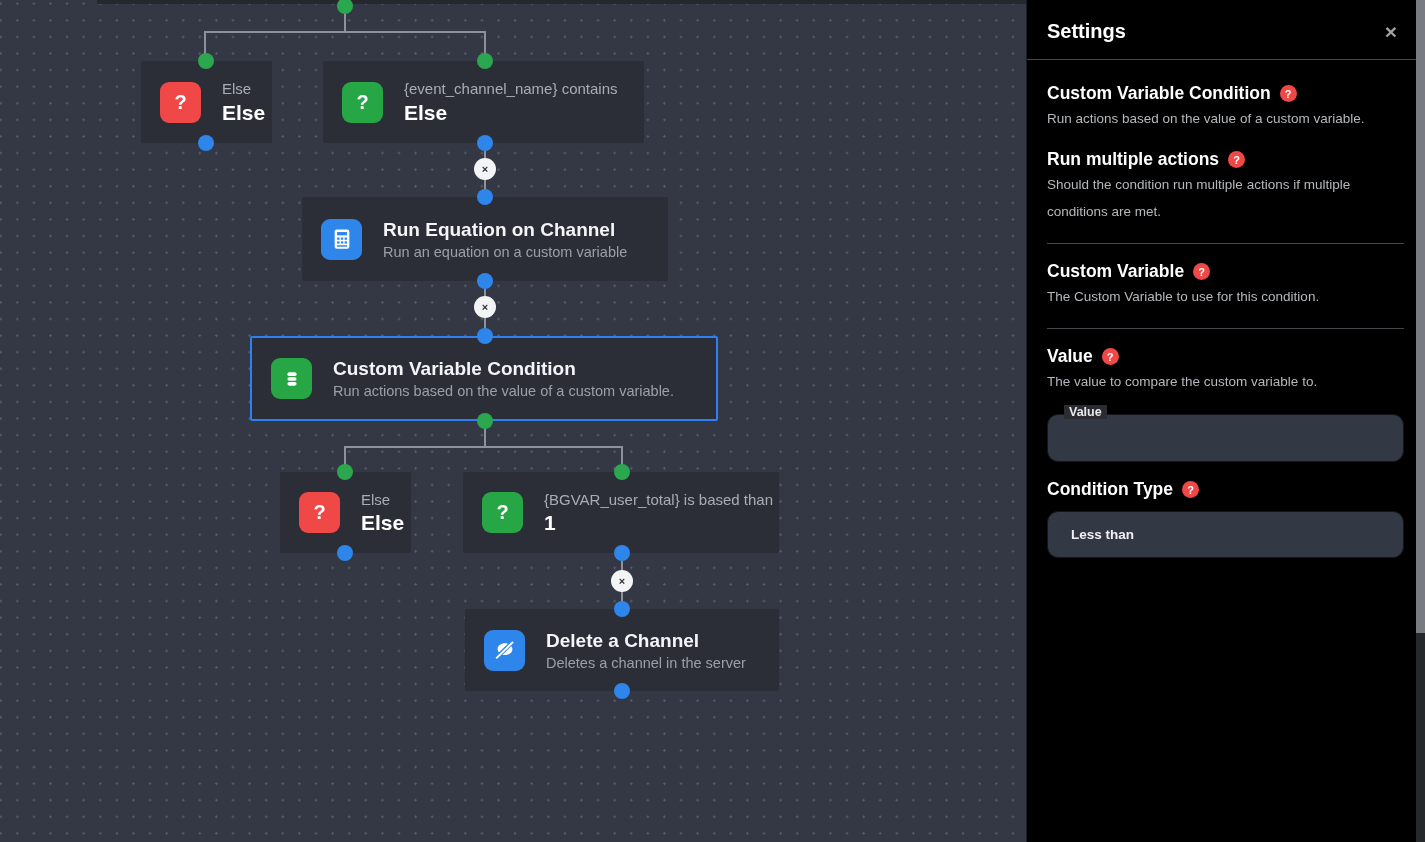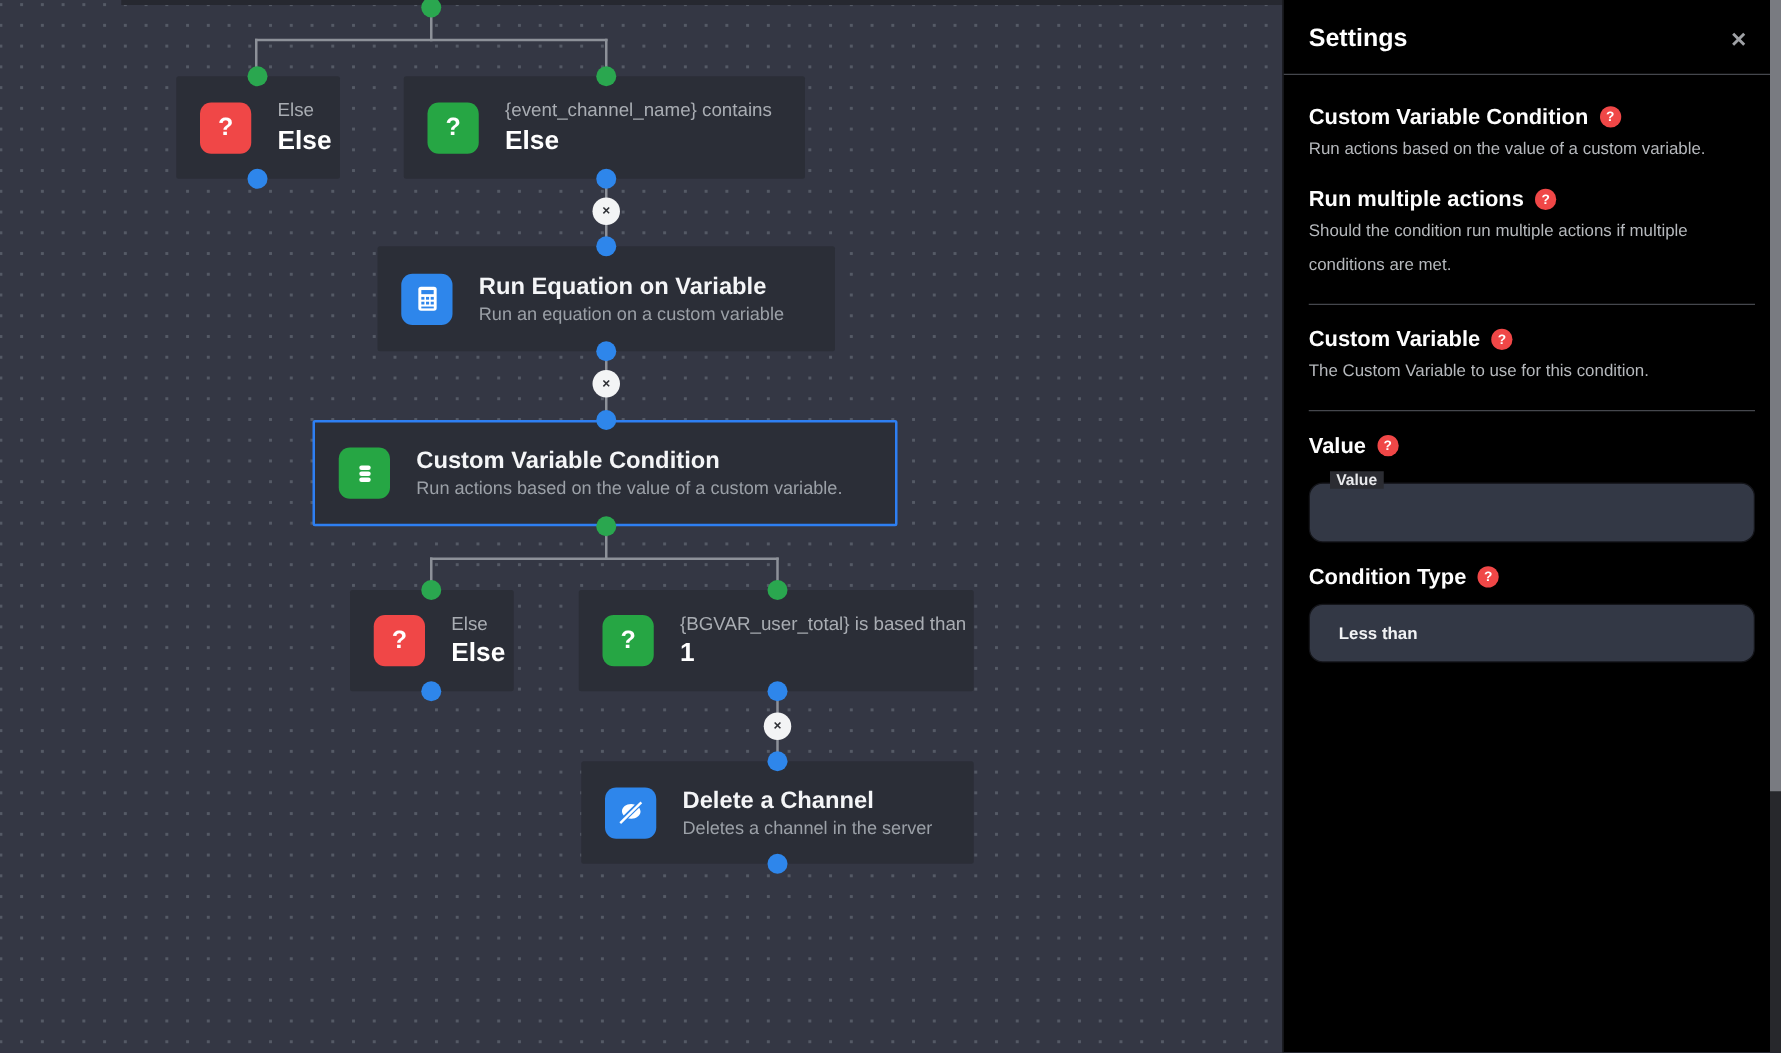--- a/index.html
+++ b/index.html
@@ -146,21 +146,21 @@
         <rect x="6.6" y="10.4" width="2.7" height="2.4" fill="#2e86eb"></rect>
         <rect x="10.7" y="10.4" width="2.7" height="2.4" fill="#2e86eb"></rect>
         <rect x="14.8" y="10.4" width="2.7" height="2.4" fill="#2e86eb"></rect>
         <rect x="6.6" y="14.6" width="2.7" height="2.4" fill="#2e86eb"></rect>
         <rect x="10.7" y="14.6" width="2.7" height="2.4" fill="#2e86eb"></rect>
         <rect x="14.8" y="14.6" width="2.7" height="2.4" fill="#2e86eb"></rect>
         <rect x="6.6" y="18.8" width="10.9" height="1.6" fill="#2e86eb"></rect>
       </svg>
     </div>
     <div>
-      <div class="ntitle">Run Equation on Variable</div>
+      <div class="ntitle">Run Equation on Channel</div>
       <div class="ndesc">Run an equation on a custom variable</div>
     </div>
   </div>
 
   <div class="node selected" style="left:250px;top:336px;width:468px;height:85px">
     <div class="nicon green">
       <svg width="20" height="20" viewBox="0 0 24 24">
         <rect x="6.5" y="4" width="11" height="4.4" rx="2.2" fill="#ffffff"></rect>
         <rect x="6.5" y="9.8" width="11" height="4.4" rx="2.2" fill="#ffffff"></rect>
         <rect x="6.5" y="15.6" width="11" height="4.4" rx="2.2" fill="#ffffff"></rect>
@@ -263,20 +263,21 @@
     </div>
 
 
     <div class="divider"></div>
 
     <div class="sec">
       <div class="sec-heading">
         <span>Value</span>
         <span class="help">?</span>
       </div>
+      <div class="sub">The value to compare the custom variable to.</div>
       <div class="outlined">
         <span class="flabel">Value</span>
         <input type="text" value="" style="">
       </div>
     </div>
 
     <div class="sec">
       <div class="sec-heading">
         <span>Condition Type</span>
         <span class="help">?</span>

